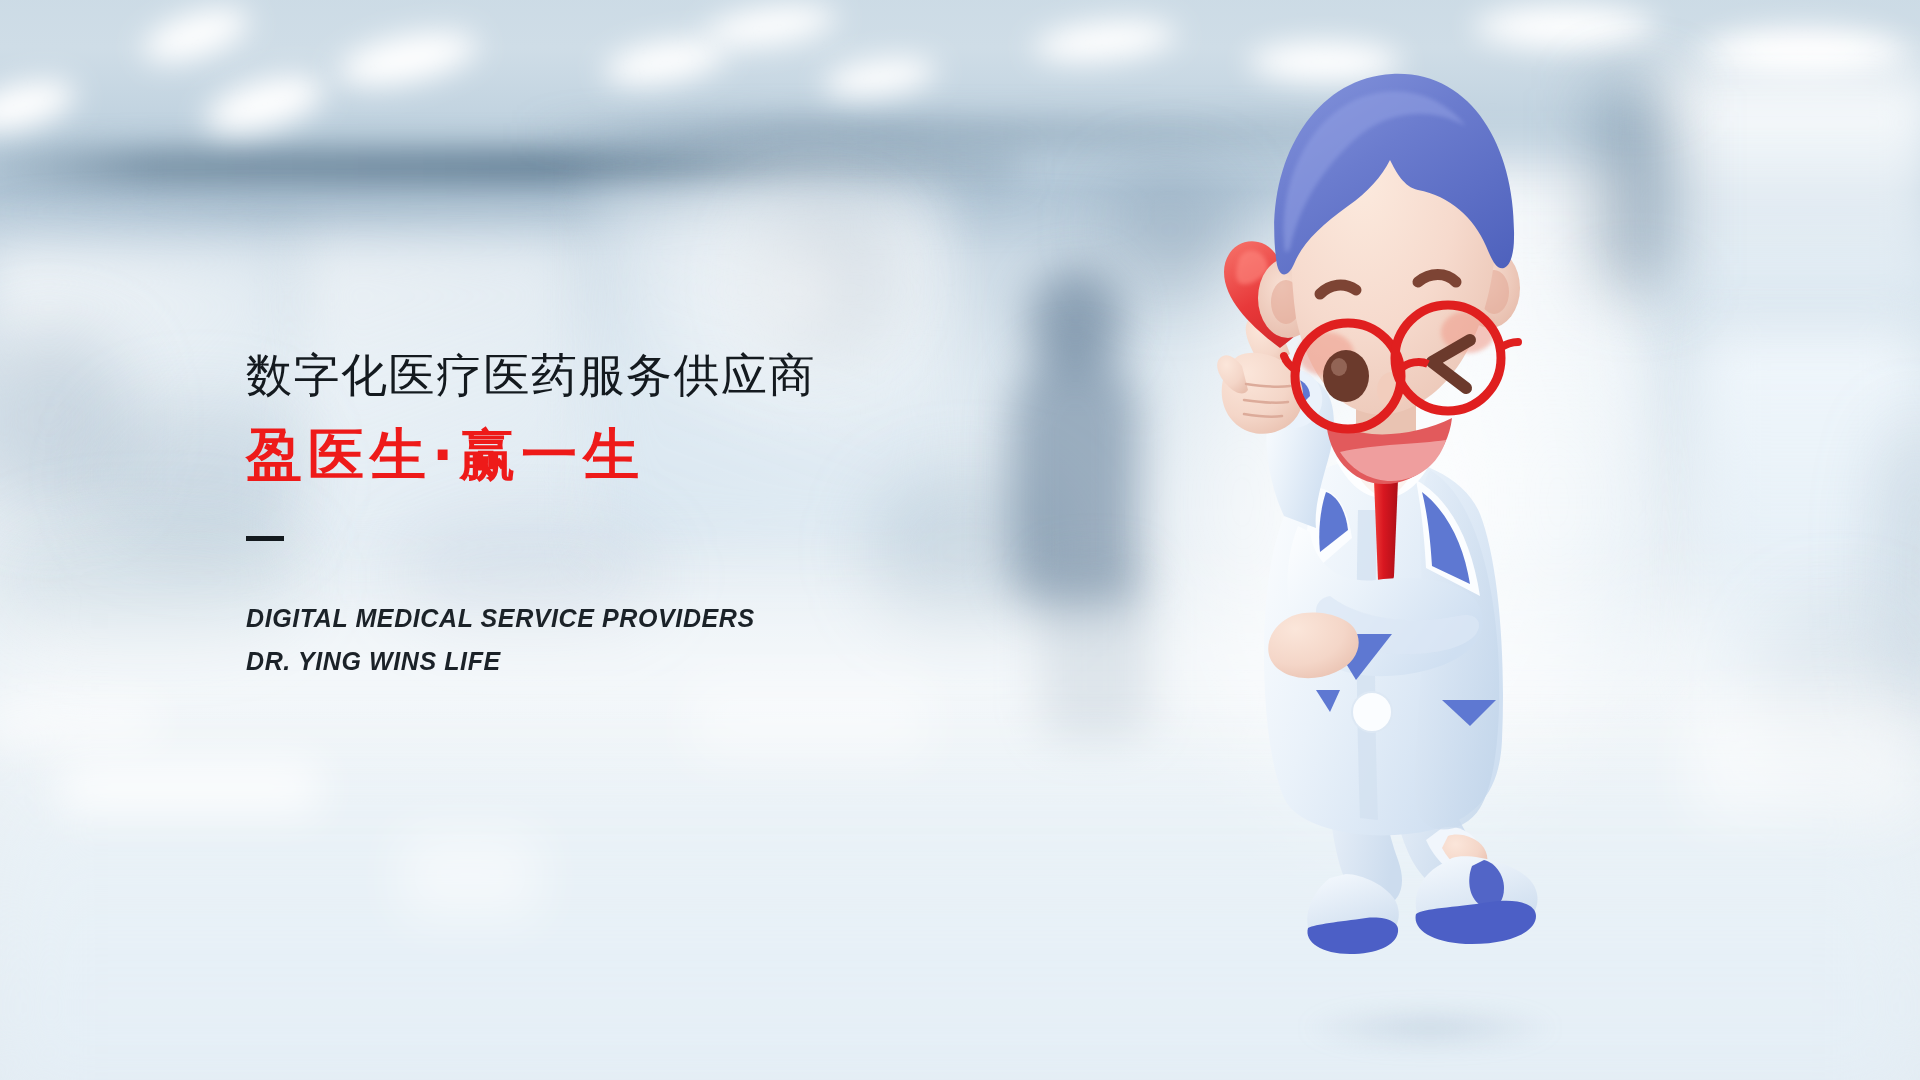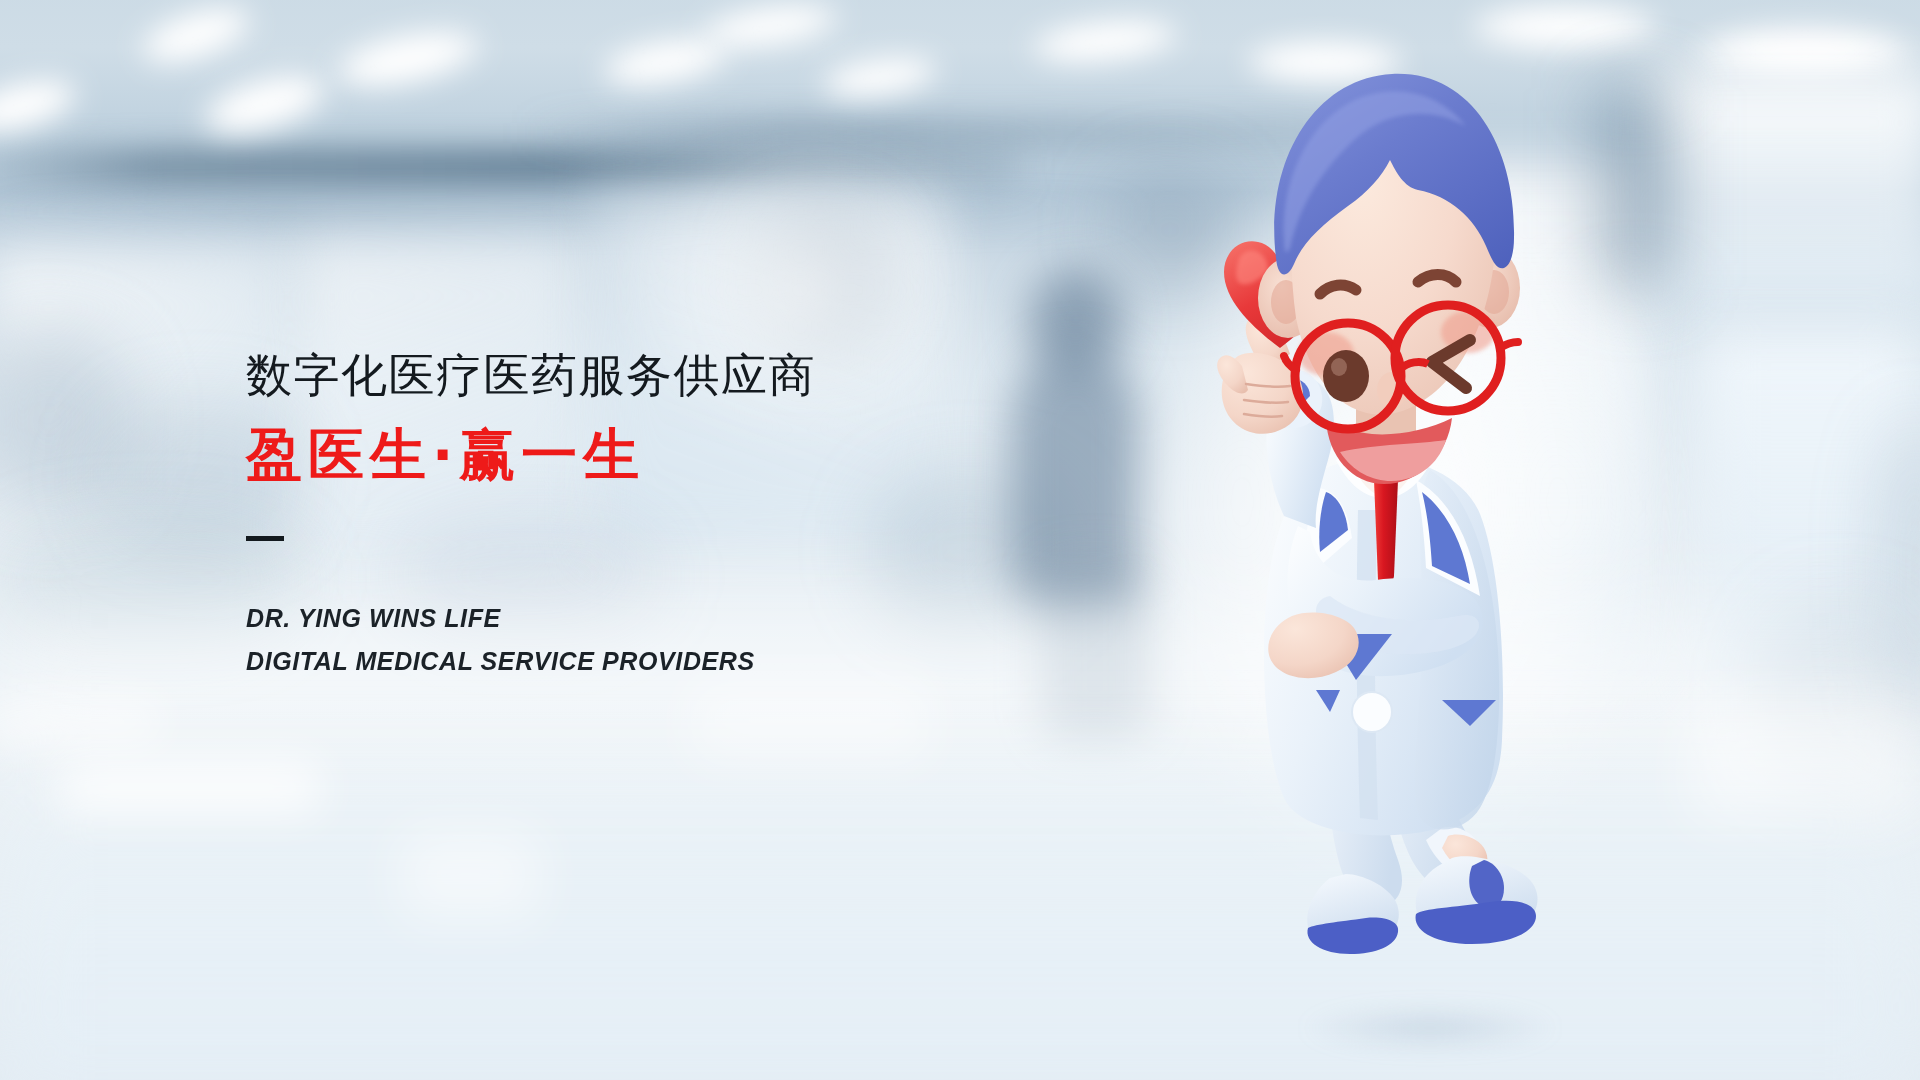--- a/index.html
+++ b/index.html
@@ -168,22 +168,22 @@
     <div class="pane" style="left:400px;top:830px;width:140px;height:90px;background:rgba(255,255,255,.5);filter:blur(26px);"></div>
     <div class="pane" style="left:1690px;top:700px;width:230px;height:120px;background:rgba(255,255,255,.55);filter:blur(28px);"></div>
     <div class="pane" style="left:690px;top:680px;width:240px;height:80px;background:rgba(255,255,255,.45);filter:blur(26px);"></div>
   </div>
 
   <div class="copy">
     <div class="kicker">数字化医疗医药服务供应商</div>
     <div class="headline">盈医生·赢一生</div>
     <div class="rule"></div>
     <div class="sub">
+      <div>DIGITAL MEDICAL SERVICE PROVIDERS</div>
       <div>DR. YING WINS LIFE</div>
-      <div>DIGITAL MEDICAL SERVICE PROVIDERS</div>
     </div>
   </div>
 
   <div class="mascot-shadow"></div>
   <div id="mascot">
     <svg viewBox="0 0 420 1000" xmlns="http://www.w3.org/2000/svg">
       <defs>
         <linearGradient id="gHair" x1="0.15" y1="0" x2="0.9" y2="1">
           <stop offset="0%" stop-color="#8191da"></stop>
           <stop offset="38%" stop-color="#6b7cce"></stop>

